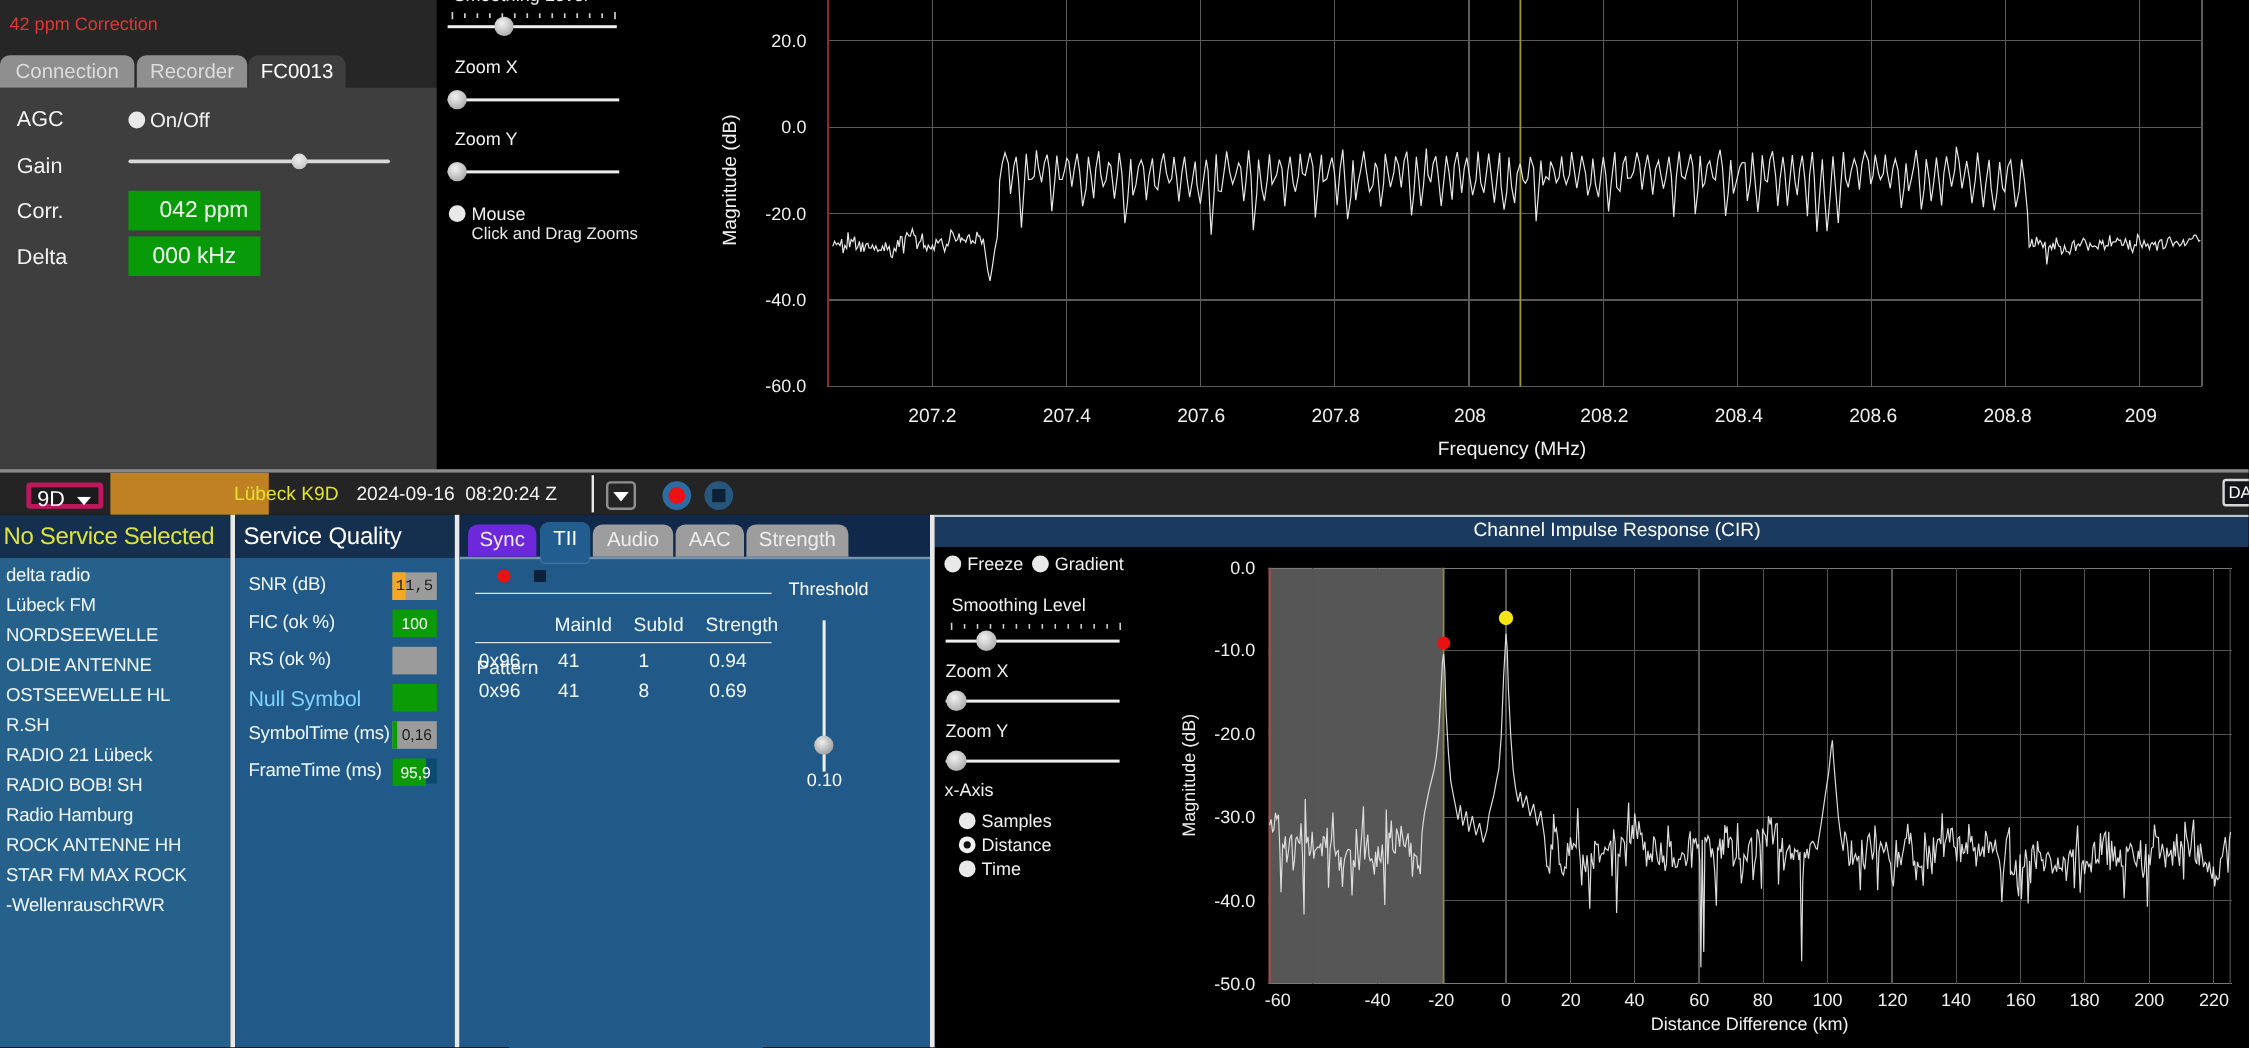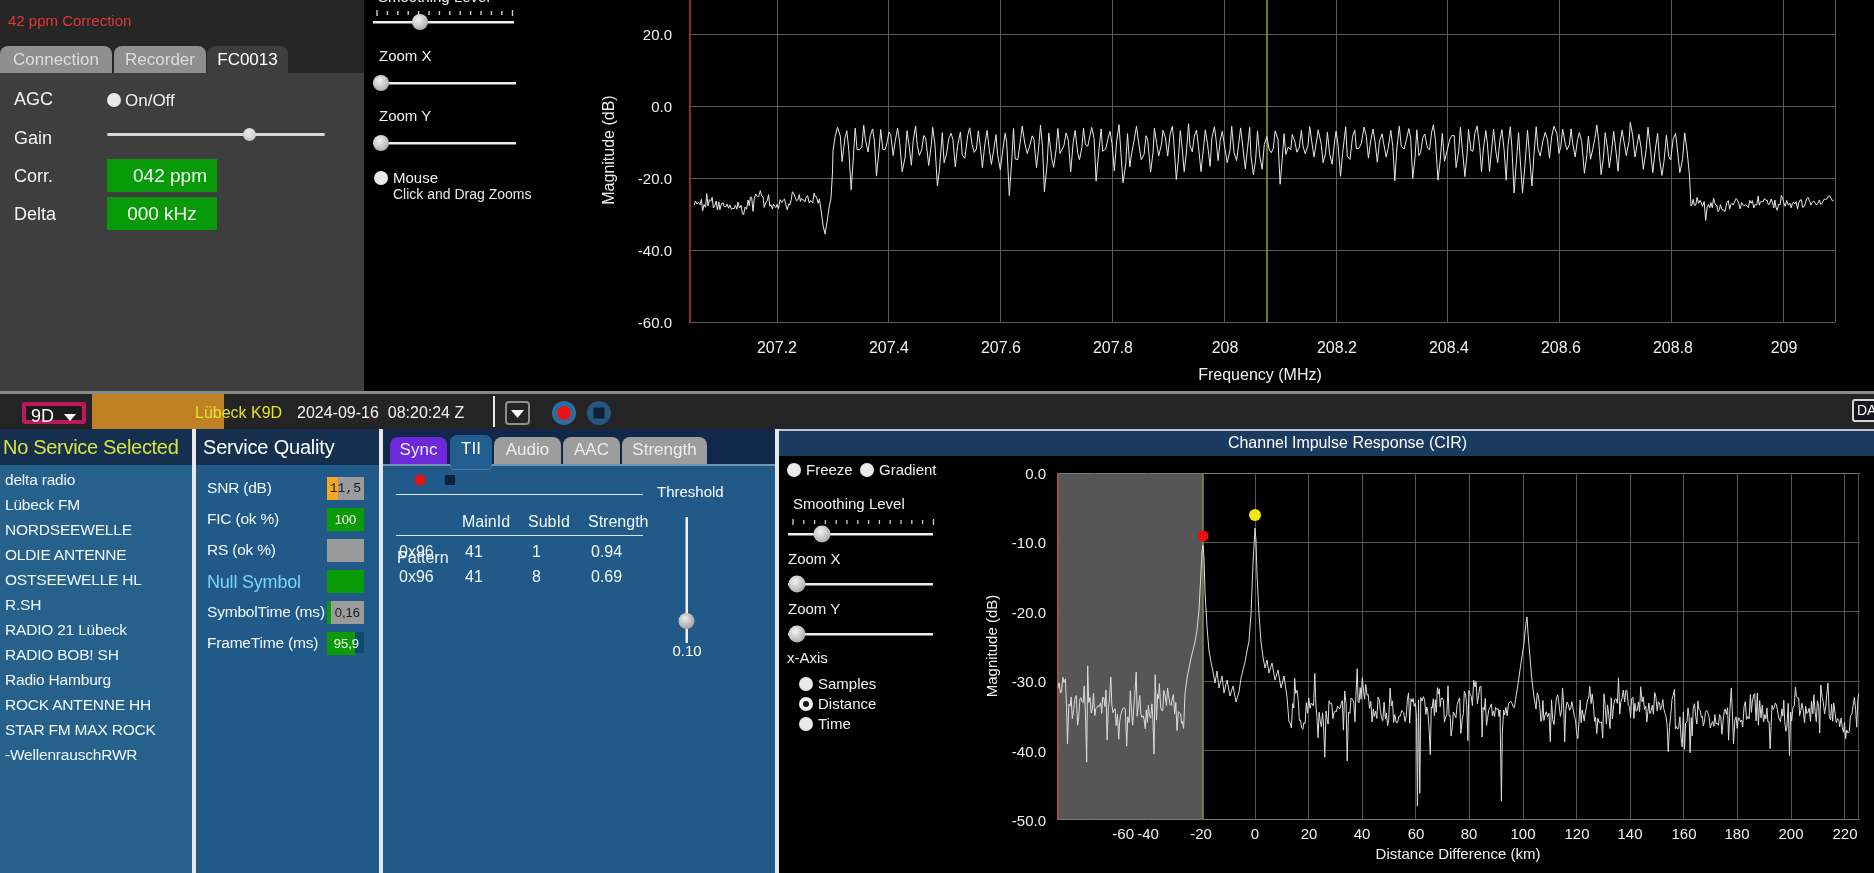--- a/index.html
+++ b/index.html
@@ -297,21 +297,21 @@
     <line x1="734.0" y1="0" x2="734.0" y2="347"></line>
     <line x1="787.6" y1="0" x2="787.6" y2="347"></line>
   </g>
   <line x1="801.5" y1="0" x2="801.5" y2="347" stroke="#4f4f4f" stroke-width="1"></line>
   <line x1="146" y1="0" x2="146" y2="347" stroke="#8a8a40" stroke-width="1.5"></line>
   <line x1="1" y1="0" x2="1" y2="347" stroke="#a05050" stroke-width="2"></line>
   <polyline points="1.0,214.7 2.2,209.8 3.5,220.1 4.5,218.7 5.9,204.4 7.0,209.5 8.4,205.9 9.5,233.7 10.5,270.6 11.9,231.0 13.1,233.2 14.1,223.9 15.3,245.7 16.7,236.5 17.9,225.8 19.3,222.5 20.6,252.3 21.7,244.2 22.9,226.0 23.9,224.6 25.2,228.9 26.2,229.8 27.2,213.0 28.4,239.2 29.7,289.0 30.7,192.8 31.7,229.6 33.0,224.4 34.2,240.1 35.4,235.9 36.5,220.2 37.8,242.6 38.8,235.8 39.7,234.9 41.0,232.8 42.3,233.4 43.6,229.8 44.7,240.5 45.7,224.3 46.8,224.8 48.0,233.6 49.0,216.9 50.1,266.8 51.4,234.3 52.5,226.8 53.8,204.1 54.8,231.8 56.0,239.7 57.1,236.8 58.2,235.8 59.1,252.6 60.5,241.1 61.7,266.2 62.6,249.8 63.6,242.3 64.7,238.6 66.0,235.2 67.0,234.8 68.3,235.8 69.7,273.2 70.8,243.8 72.2,249.7 73.3,217.8 74.7,240.9 75.7,252.2 76.8,234.1 77.8,222.5 79.2,198.9 80.2,243.2 81.5,232.0 82.8,222.5 83.8,240.3 84.8,244.3 86.1,242.8 87.1,246.1 88.3,255.8 89.3,236.9 90.4,249.5 91.4,232.3 92.3,242.2 93.7,245.2 94.9,230.8 95.9,246.8 97.0,281.1 98.2,201.6 99.5,247.1 100.6,220.8 101.5,225.5 102.4,210.7 103.7,234.9 104.8,237.5 105.8,237.7 106.8,217.5 108.2,223.0 109.4,232.5 110.6,215.1 111.6,222.9 113.0,231.5 114.1,232.6 115.0,227.2 116.4,221.5 117.6,241.0 118.8,229.4 120.0,257.5 121.4,238.7 122.6,240.1 123.6,240.7 124.5,250.2 125.4,248.6 126.6,255.4 128.0,221.0 130.0,205.0 132.0,195.0 134.0,185.0 136.0,177.0 138.0,169.0 140.0,157.0 142.0,137.0 144.0,99.0 145.0,79.0 146.0,72.0 147.0,85.0 148.0,119.0 150.0,154.0 152.0,178.0 154.0,189.0 156.0,199.0 158.0,210.0 160.0,198.0 162.0,215.0 165.0,203.0 167.0,220.0 170.0,207.0 173.0,223.0 176.0,213.0 179.0,229.0 182.0,219.0 184.0,205.0 186.0,197.0 188.0,189.0 190.0,178.0 192.0,168.0 194.0,141.0 196.0,91.0 198.0,55.0 199.0,68.0 200.0,101.0 202.0,141.0 204.0,169.0 206.0,184.0 208.0,195.0 210.0,187.0 212.0,200.0 215.0,190.0 218.0,207.0 221.0,197.0 224.0,215.0 227.0,203.0 230.0,224.0 232.0,249.0 233.1,249.5 234.4,255.0 235.6,230.6 236.8,235.0 237.7,205.3 238.7,220.5 240.0,217.3 241.3,227.7 242.4,247.4 243.4,247.1 244.6,254.2 245.9,256.3 246.9,249.6 248.1,250.5 249.3,229.6 250.6,240.3 251.7,224.8 253.0,235.3 254.3,230.0 255.3,231.0 256.5,233.1 257.8,200.4 258.9,232.6 259.9,243.9 261.1,264.8 262.1,239.2 263.2,248.2 264.4,253.7 265.5,239.8 266.5,251.1 267.8,284.3 269.0,238.0 270.1,246.2 271.1,251.1 272.0,227.8 273.4,230.9 274.8,230.6 275.9,245.7 276.9,240.0 278.2,238.0 279.4,238.5 280.5,233.1 281.8,234.9 283.1,235.6 284.1,230.9 285.3,227.6 286.4,257.2 287.7,218.0 289.1,230.7 290.2,287.9 291.5,239.1 292.9,240.5 294.1,224.9 295.5,226.3 296.7,229.1 298.0,248.8 298.9,222.5 300.2,195.7 301.1,228.8 302.0,229.8 303.2,214.6 304.1,226.2 305.3,204.8 306.6,218.3 307.6,226.2 308.7,211.4 310.1,222.3 311.2,221.4 312.5,235.4 313.8,228.4 315.1,249.0 316.3,235.9 317.3,243.6 318.6,238.2 319.8,245.4 321.1,224.0 322.3,227.1 323.2,235.9 324.4,244.4 325.8,247.8 327.1,229.2 328.4,245.8 329.4,240.0 330.6,252.7 331.7,246.9 333.1,215.0 334.3,232.8 335.5,227.9 336.6,249.5 337.8,241.5 339.2,249.7 340.6,249.4 342.0,243.0 343.3,243.1 344.7,237.6 345.7,238.4 346.6,239.3 348.0,248.5 349.3,243.0 350.3,227.3 351.5,219.8 352.7,250.2 354.0,225.7 355.1,229.1 356.1,225.5 357.3,233.4 358.5,230.4 359.5,244.8 360.4,333.0 361.5,226.9 362.8,320.3 363.8,224.6 365.2,228.1 366.3,223.6 367.6,226.7 368.9,241.5 369.8,234.0 370.8,238.8 372.0,254.1 373.3,281.7 374.3,233.8 375.2,235.1 376.3,225.8 377.4,242.6 378.4,226.7 379.3,239.3 380.4,214.6 381.3,221.1 382.3,215.7 383.2,233.7 384.1,226.0 385.1,224.8 386.4,227.3 387.4,249.0 388.7,244.1 389.9,241.5 391.0,212.8 392.1,242.7 393.1,242.5 394.1,263.1 395.4,253.2 396.3,239.1 397.6,241.8 398.9,244.6 400.2,231.5 401.2,228.1 402.6,224.9 403.9,260.4 405.3,246.1 406.4,240.7 407.3,218.1 408.4,220.7 409.7,231.5 410.9,267.7 411.8,217.4 413.1,221.4 414.3,223.2 415.4,232.5 416.7,207.2 418.1,214.1 419.0,208.3 420.4,230.7 421.6,222.5 422.8,213.8 424.0,213.3 425.1,264.0 426.1,234.4 427.3,237.1 428.3,225.3 429.5,252.4 430.5,245.5 431.8,236.8 433.1,234.2 434.4,230.9 435.4,243.1 436.3,237.9 437.6,243.6 438.5,234.4 439.8,236.6 441.1,235.6 442.1,243.5 443.0,237.0 444.4,328.1 445.3,261.6 446.6,237.2 447.6,242.0 448.9,234.3 450.1,242.6 451.5,230.8 452.7,228.9 453.7,228.2 455.0,230.3 456.2,233.8 457.4,234.6 458.6,226.3 461.0,211.0 464.0,190.0 467.0,170.0 469.0,150.0 470.0,144.0 471.0,160.0 473.0,185.0 475.0,208.0 477.0,224.0 479.0,236.0 480.3,219.9 481.3,222.8 482.6,231.2 483.9,248.4 484.9,245.6 485.9,227.4 486.9,247.5 488.2,241.5 489.3,238.7 490.6,244.1 492.0,240.2 493.3,268.8 494.5,226.8 495.7,246.5 497.0,251.5 498.4,235.5 499.5,224.6 500.8,221.9 502.1,232.0 503.4,243.4 504.6,236.6 505.5,214.9 506.5,227.2 507.7,268.8 508.8,236.7 510.1,229.0 511.4,232.0 512.7,237.2 513.8,235.1 514.8,228.6 516.2,236.2 517.3,243.3 518.5,246.6 519.6,259.7 520.8,265.6 522.0,248.4 523.2,227.0 524.2,249.8 525.1,237.0 526.2,241.8 527.2,247.9 528.1,240.8 529.3,234.7 530.6,226.2 531.6,225.5 532.8,213.5 534.1,230.5 535.2,221.1 536.4,231.8 537.5,248.4 538.5,244.4 539.8,260.6 540.9,245.2 541.9,249.0 543.2,249.8 544.5,248.8 545.7,265.1 547.0,220.8 548.0,231.5 549.4,251.1 550.5,231.9 551.6,240.1 553.0,255.6 554.2,224.7 555.4,246.1 556.7,231.6 557.7,226.8 559.1,225.9 560.4,230.4 561.5,204.8 562.8,241.1 563.7,229.8 565.1,225.0 566.3,217.2 567.7,229.0 568.7,217.7 569.9,217.2 571.3,232.5 572.5,233.5 573.6,244.7 574.6,225.6 576.0,224.4 576.9,245.5 577.9,230.3 579.1,238.2 580.2,237.4 581.5,228.9 582.6,238.6 583.7,213.7 585.1,228.9 586.2,223.8 587.5,236.4 588.8,233.1 589.8,249.0 590.9,238.5 591.9,230.0 593.0,240.6 594.3,236.9 595.3,232.3 596.4,241.2 597.7,219.5 598.9,224.1 600.2,237.8 601.3,228.7 602.4,229.6 603.5,236.8 604.5,234.5 605.8,226.7 606.7,235.6 608.1,240.4 609.1,244.0 610.2,253.1 611.2,278.6 612.5,254.6 613.8,241.2 615.0,226.3 616.2,222.4 617.5,216.5 618.4,255.9 619.4,253.5 620.6,256.1 621.6,255.4 622.9,243.8 624.1,265.5 625.2,273.9 626.4,238.8 627.5,276.3 628.6,250.2 630.0,249.0 631.0,234.9 632.1,243.6 633.1,279.8 634.3,244.6 635.2,263.0 636.2,234.9 637.5,230.7 638.8,244.1 639.9,251.1 640.9,227.9 641.9,236.3 643.3,237.7 644.3,244.2 645.4,243.3 646.3,253.0 647.5,248.1 648.4,239.3 649.7,237.4 650.8,239.9 652.0,243.6 653.3,254.9 654.5,250.8 655.7,248.5 656.9,253.4 657.9,241.6 659.0,250.7 660.4,250.4 661.5,252.4 662.5,241.5 663.8,243.7 664.9,261.2 666.1,248.4 667.2,238.7 668.1,235.9 669.4,241.3 670.6,234.7 671.6,267.2 672.9,237.6 674.3,214.9 675.3,238.1 676.5,271.0 677.9,247.0 679.1,243.9 680.2,255.4 681.4,244.8 682.4,245.2 683.6,249.0 684.7,247.1 685.7,254.0 687.1,233.3 688.4,228.5 689.5,246.5 690.8,243.4 692.1,245.8 693.4,221.5 694.4,239.4 695.3,229.0 696.7,222.0 697.7,220.5 699.1,247.8 700.3,220.2 701.4,252.2 702.7,227.6 704.0,244.9 705.3,232.2 706.6,248.9 707.8,241.6 708.9,245.8 709.9,234.9 710.9,248.8 712.1,248.8 713.1,275.6 714.1,253.3 715.0,232.4 716.2,236.4 717.4,234.1 718.3,230.1 719.4,232.0 720.3,236.3 721.6,244.0 722.6,246.9 723.5,248.7 724.9,236.0 725.8,242.9 726.8,227.3 727.7,248.5 728.9,258.3 729.9,253.9 731.2,230.4 732.5,282.6 733.6,239.0 734.7,247.9 736.0,234.0 737.3,232.8 738.4,214.2 739.5,223.7 740.6,224.8 741.7,225.0 742.6,242.6 743.8,237.5 744.9,230.2 746.2,237.0 747.6,249.9 748.7,233.4 749.8,240.6 750.9,239.4 752.2,235.2 753.5,248.4 754.5,228.1 755.8,240.8 756.9,221.9 758.1,238.6 759.3,248.7 760.4,227.8 761.7,233.5 762.7,260.0 763.8,211.9 765.1,224.3 766.2,228.8 767.6,240.9 768.8,233.1 769.7,221.8 771.0,209.9 772.3,243.5 773.6,246.9 774.6,231.4 775.7,248.3 776.7,230.0 778.1,240.2 779.3,249.6 780.5,245.6 781.8,247.3 782.7,253.8 784.1,245.1 785.3,254.4 786.5,259.3 787.5,249.2 788.6,265.7 789.7,257.1 791.0,260.0 792.3,258.5 793.5,242.6 794.9,241.0 796.2,232.2 797.4,224.5 798.7,237.3 799.7,254.2 800.9,226.1 801.8,220.5" fill="none" stroke="#dcdcdc" stroke-width="1"></polyline>
   <circle cx="146" cy="63" r="5.5" fill="#e81212"></circle>
   <circle cx="198" cy="42" r="6" fill="#f5e613"></circle>
 </svg>
-<div class="abs" style="left:1054px;top:825px;width:80px;text-align:right;color:#f0f0f0;font-size:15px;">-60</div>
+<div class="abs" style="left:1054px;top:825px;width:80px;text-align:left;color:#f0f0f0;font-size:15px;">-60</div>
 <div class="abs" style="left:1108px;top:825px;width:80px;text-align:center;color:#f0f0f0;font-size:15px;">-40</div>
 <div class="abs" style="left:1161px;top:825px;width:80px;text-align:center;color:#f0f0f0;font-size:15px;">-20</div>
 <div class="abs" style="left:1215px;top:825px;width:80px;text-align:center;color:#f0f0f0;font-size:15px;">0</div>
 <div class="abs" style="left:1269px;top:825px;width:80px;text-align:center;color:#f0f0f0;font-size:15px;">20</div>
 <div class="abs" style="left:1322px;top:825px;width:80px;text-align:center;color:#f0f0f0;font-size:15px;">40</div>
 <div class="abs" style="left:1376px;top:825px;width:80px;text-align:center;color:#f0f0f0;font-size:15px;">60</div>
 <div class="abs" style="left:1429px;top:825px;width:80px;text-align:center;color:#f0f0f0;font-size:15px;">80</div>
 <div class="abs" style="left:1483px;top:825px;width:80px;text-align:center;color:#f0f0f0;font-size:15px;">100</div>
 <div class="abs" style="left:1537px;top:825px;width:80px;text-align:center;color:#f0f0f0;font-size:15px;">120</div>
 <div class="abs" style="left:1590px;top:825px;width:80px;text-align:center;color:#f0f0f0;font-size:15px;">140</div>

